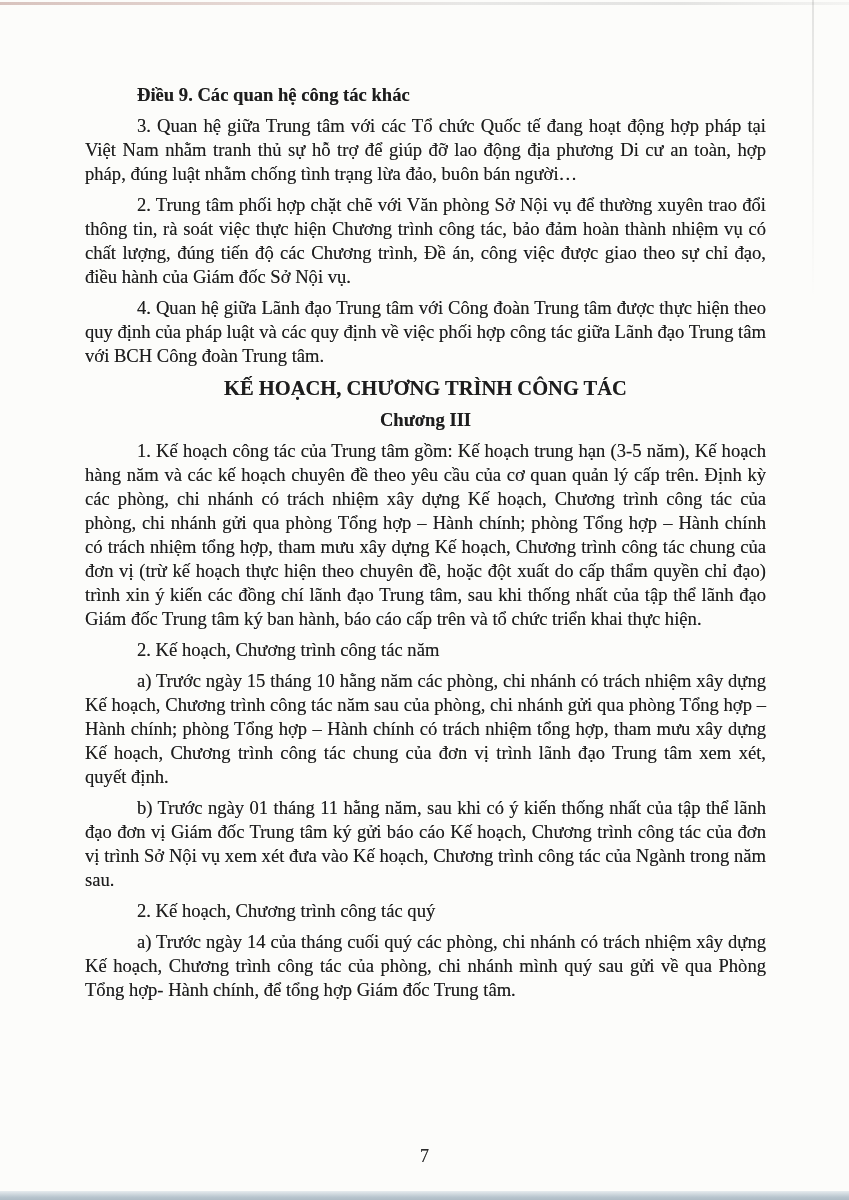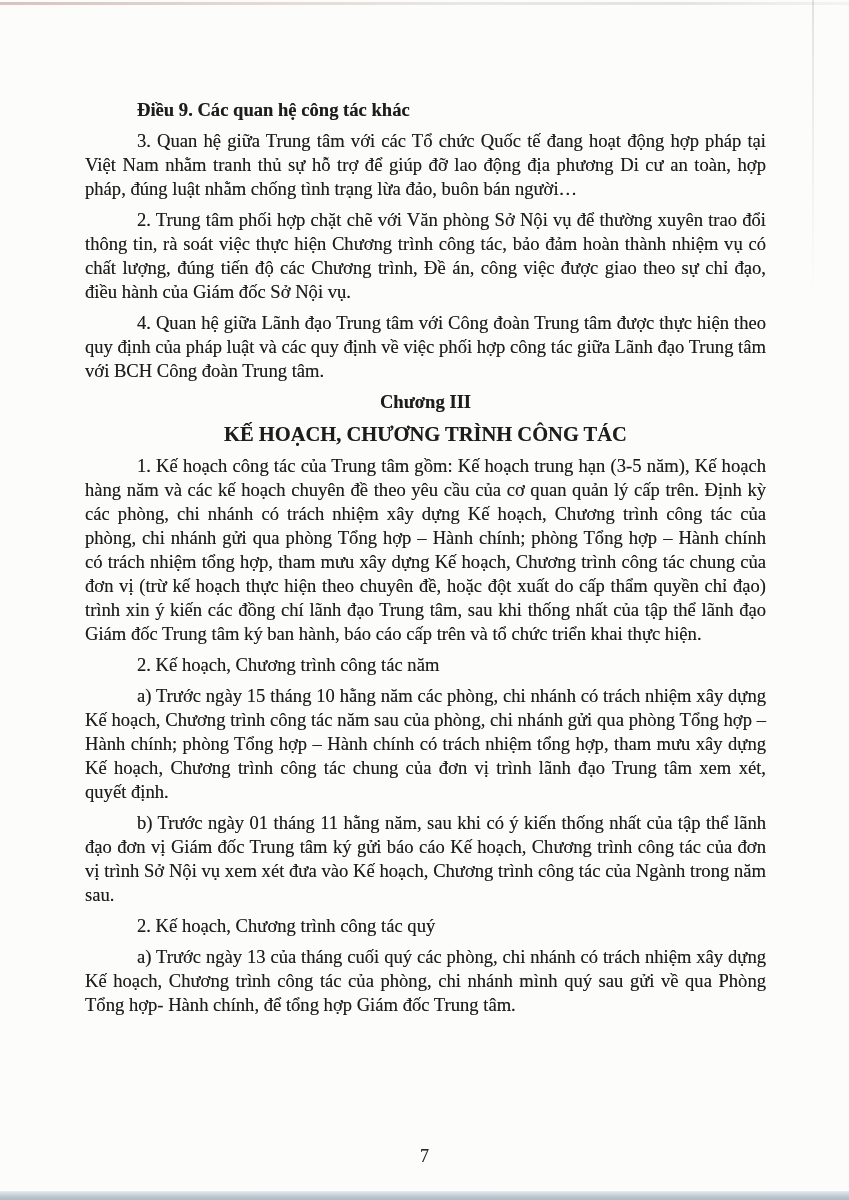--- a/index.html
+++ b/index.html
@@ -54,21 +54,21 @@
   .para {
     text-align: justify;
     text-indent: 52px;
   }
   .h-indent {
     font-weight: bold;
     text-align: left;
     text-indent: 52px;
   }
   .first-block {
-    margin-top: 16px;
+    margin-top: 1px;
   }
   .center-line {
     text-align: center;
     text-indent: 0;
     font-weight: bold;
   }
   .center-line.big {
     font-size: 20.5px;
     line-height: 26px;
   }
@@ -104,36 +104,36 @@
 
     <div class="h-indent first-block">Điều 9. Các quan hệ công tác khác</div>
 
     <p class="para">3. Quan hệ giữa Trung tâm với các Tổ chức Quốc tế đang hoạt động hợp pháp tại Việt Nam nhằm tranh thủ sự hỗ trợ để giúp đỡ lao động địa phương Di cư an toàn, hợp pháp, đúng luật nhằm chống tình trạng lừa đảo, buôn bán người…</p>
 
     <p class="para">2. Trung tâm phối hợp chặt chẽ với Văn phòng Sở Nội vụ để thường xuyên trao đổi thông tin, rà soát việc thực hiện Chương trình công tác, bảo đảm hoàn thành nhiệm vụ có chất lượng, đúng tiến độ các Chương trình, Đề án, công việc được giao theo sự chỉ đạo, điều hành của Giám đốc Sở Nội vụ.</p>
 
 
     <p class="para">4. Quan hệ giữa Lãnh đạo Trung tâm với Công đoàn Trung tâm được thực hiện theo quy định của pháp luật và các quy định về việc phối hợp công tác giữa Lãnh đạo Trung tâm với BCH Công đoàn Trung tâm.</p>
 
+    <div class="center-line big">KẾ HOẠCH, CHƯƠNG TRÌNH CÔNG TÁC</div>
+
     <div class="center-line">Chương III</div>
-
-    <div class="center-line big">KẾ HOẠCH, CHƯƠNG TRÌNH CÔNG TÁC</div>
 
 
     <p class="para">1. Kế hoạch công tác của Trung tâm gồm: Kế hoạch trung hạn (3-5 năm), Kế hoạch hàng năm và các kế hoạch chuyên đề theo yêu cầu của cơ quan quản lý cấp trên. Định kỳ các phòng, chi nhánh có trách nhiệm xây dựng Kế hoạch, Chương trình công tác của phòng, chi nhánh gửi qua phòng Tổng hợp – Hành chính; phòng Tổng hợp – Hành chính có trách nhiệm tổng hợp, tham mưu xây dựng Kế hoạch, Chương trình công tác chung của đơn vị (trừ kế hoạch thực hiện theo chuyên đề, hoặc đột xuất do cấp thẩm quyền chỉ đạo) trình xin ý kiến các đồng chí lãnh đạo Trung tâm, sau khi thống nhất của tập thể lãnh đạo Giám đốc Trung tâm ký ban hành, báo cáo cấp trên và tổ chức triển khai thực hiện.</p>
 
     <p class="para">2. Kế hoạch, Chương trình công tác năm</p>
 
     <p class="para">a) Trước ngày 15 tháng 10 hằng năm các phòng, chi nhánh có trách nhiệm xây dựng Kế hoạch, Chương trình công tác năm sau của phòng, chi nhánh gửi qua phòng Tổng hợp – Hành chính; phòng Tổng hợp – Hành chính có trách nhiệm tổng hợp, tham mưu xây dựng Kế hoạch, Chương trình công tác chung của đơn vị trình lãnh đạo Trung tâm xem xét, quyết định.</p>
 
     <p class="para">b) Trước ngày 01 tháng 11 hằng năm, sau khi có ý kiến thống nhất của tập thể lãnh đạo đơn vị Giám đốc Trung tâm ký gửi báo cáo Kế hoạch, Chương trình công tác của đơn vị trình Sở Nội vụ xem xét đưa vào Kế hoạch, Chương trình công tác của Ngành trong năm sau.</p>
 
     <p class="para">2. Kế hoạch, Chương trình công tác quý</p>
 
-    <p class="para">a) Trước ngày 13 của tháng cuối quý các phòng, chi nhánh có trách nhiệm xây dựng Kế hoạch, Chương trình công tác của phòng, chi nhánh mình quý sau gửi về qua Phòng Tổng hợp- Hành chính, để tổng hợp Giám đốc Trung tâm.</p>
+    <p class="para">a) Trước ngày 14 của tháng cuối quý các phòng, chi nhánh có trách nhiệm xây dựng Kế hoạch, Chương trình công tác của phòng, chi nhánh mình quý sau gửi về qua Phòng Tổng hợp- Hành chính, để tổng hợp Giám đốc Trung tâm.</p>
 
   </main>
 
   <div class="page-number">7</div>
 
   <div class="bottom-strip"></div>
 
 </div>
 
 </body></html>

